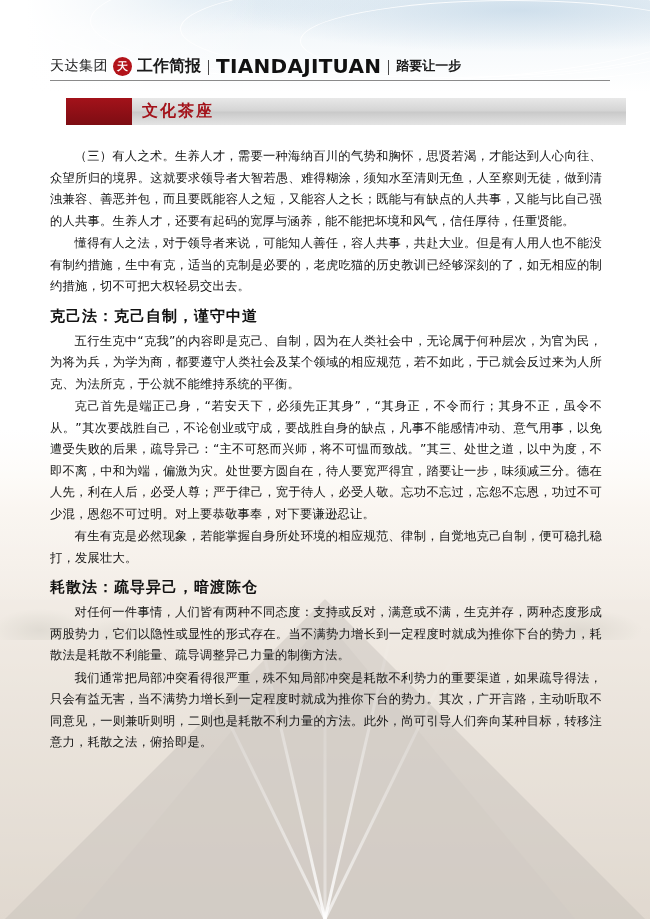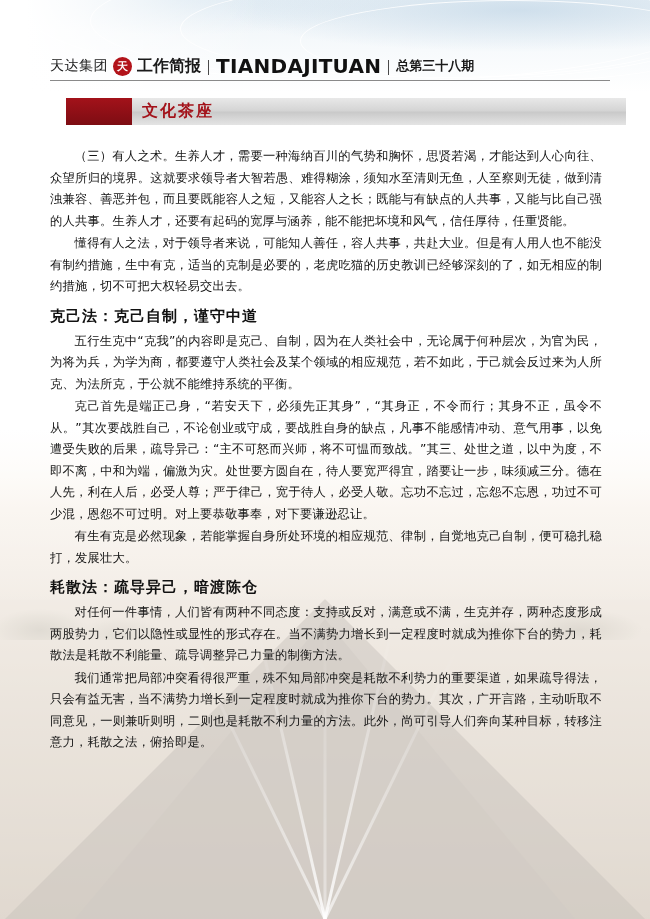--- a/index.html
+++ b/index.html
@@ -251,21 +251,21 @@
     <div class="fade-left"></div>
   </div>
 
   <div class="masthead">
     <span class="mh-cn">天达集团</span>
     <span class="mh-logo">天</span>
     <span class="mh-cn2">工作简报</span>
     <span class="mh-sep"></span>
     <span class="mh-en">TIANDAJITUAN</span>
     <span class="mh-sep"></span>
-    <span class="mh-issue">总第三十八期</span>
+    <span class="mh-issue">踏要让一步</span>
   </div>
   <div class="masthead-rule"></div>
 
   <div class="section-bar">
     <div class="redblock"></div>
     <div class="section-title">文化茶座</div>
   </div>
 
   <div class="road-bg">
     <div class="horizon-trees"></div>

